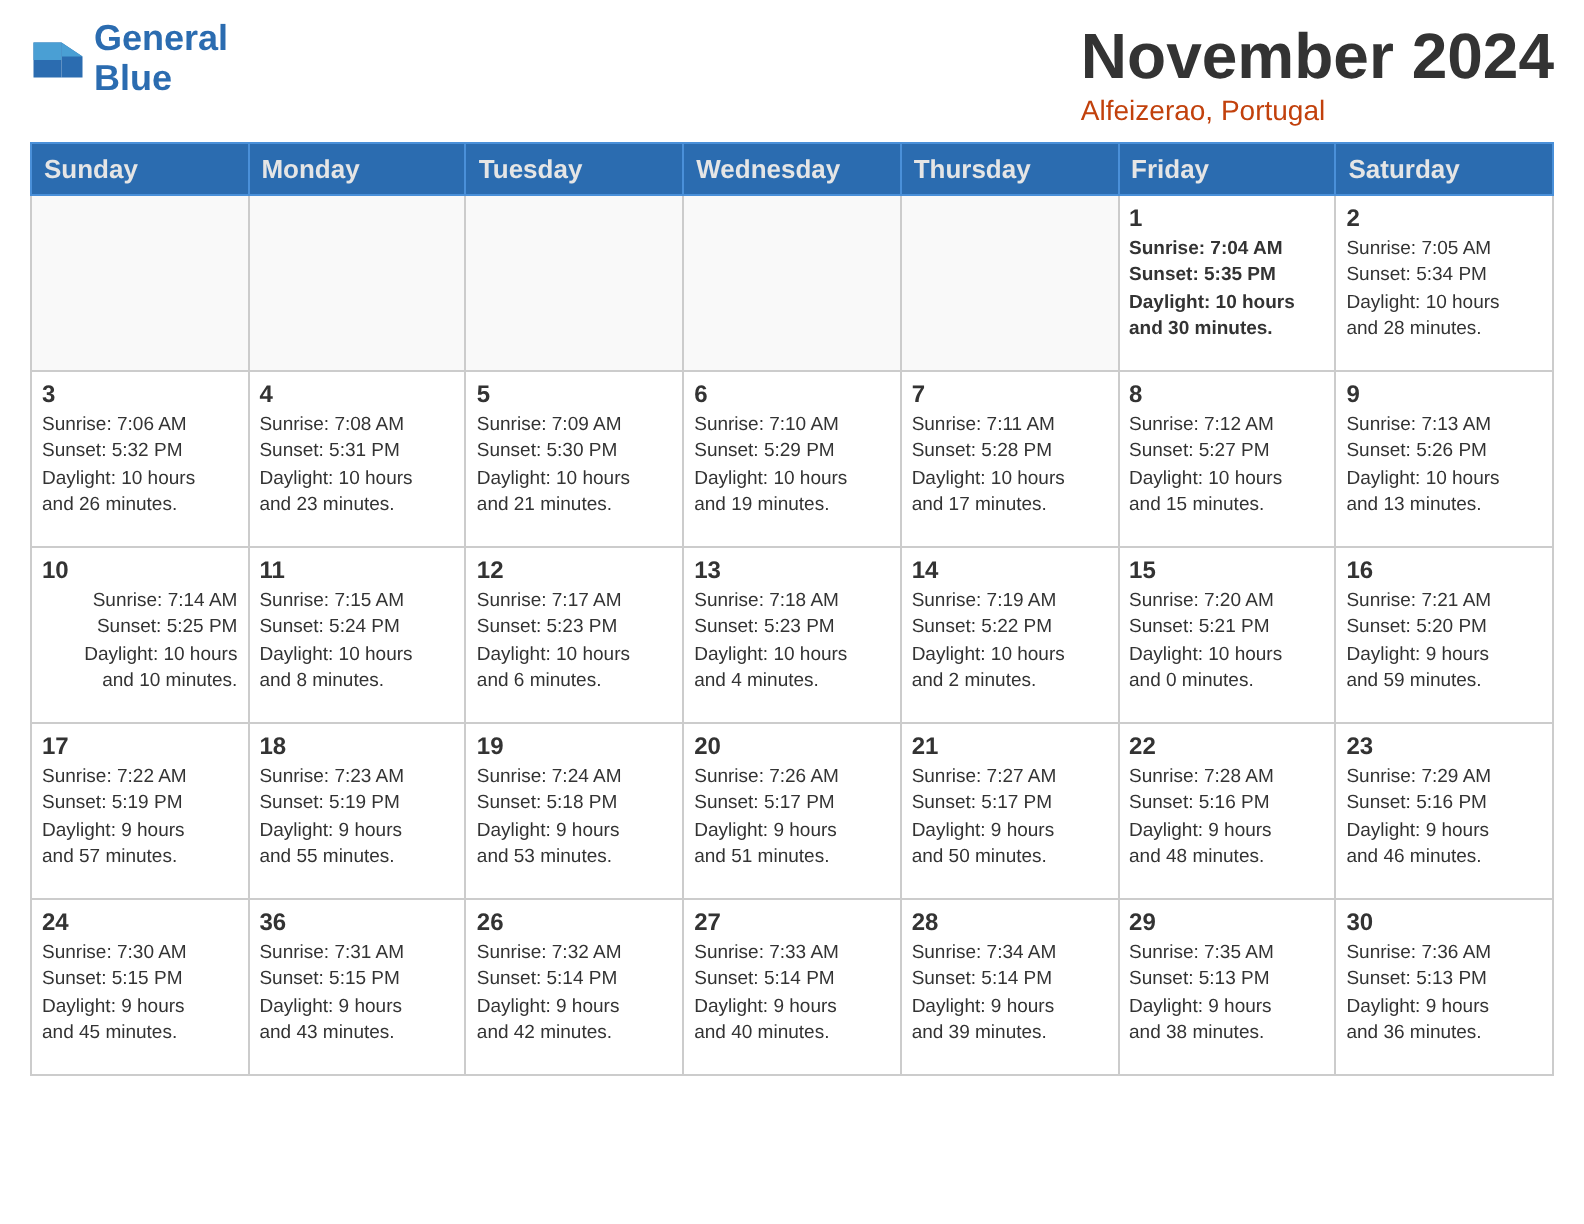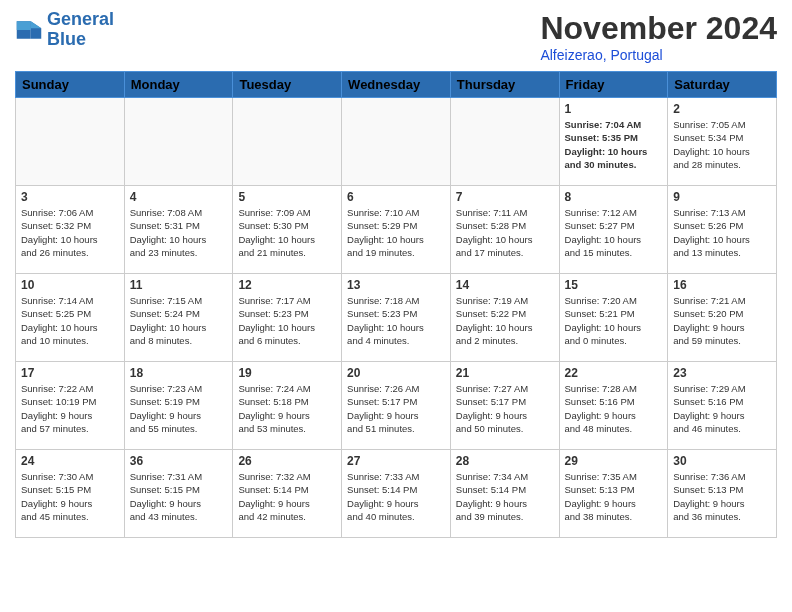--- a/index.html
+++ b/index.html
@@ -43,32 +43,32 @@
     }
     .title-area {
     }
     .month-title {
       font-size: 32px;
       font-weight: bold;
       color: #333;
     }
     .subtitle {
       font-size: 14px;
-      color: #1d4ed8;
+      color: #c2410c;
     }
     .calendar {
       flex: 1;
       border: 1px solid #ccc;
       border-collapse: collapse;
       width: 100%;
       table-layout: fixed;
     }
     .calendar th {
       background-color: #2b6cb0;
-      color: #000000;
+      color: #e5e5e5;
       text-align: left;
       padding: 5px 6px;
       font-size: 13px;
       border: 1px solid #4a90d9;
     }
     .calendar td {
       vertical-align: top;
       padding: 4px 5px;
       border: 1px solid #ccc;
       font-size: 9.5px;
@@ -196,21 +196,21 @@
             <span class="day-number">9</span>
             <div class="day-info" style="white-space: pre-line;">Sunrise: 7:13 AM
 Sunset: 5:26 PM
 Daylight: 10 hours
 and 13 minutes.</div>
           </td>
         </tr>
         <tr>
           <td>
             <span class="day-number">10</span>
-            <div class="day-info" style="white-space: pre-line;">Sunrise: 7:14 AM
+            <div class="day-info" style="white-space: pre-line; text-align: right;">Sunrise: 7:14 AM
 Sunset: 5:25 PM
 Daylight: 10 hours
 and 10 minutes.</div>
           </td>
           <td>
             <span class="day-number">11</span>
             <div class="day-info" style="white-space: pre-line;">Sunrise: 7:15 AM
 Sunset: 5:24 PM
 Daylight: 10 hours
 and 8 minutes.</div>
@@ -248,21 +248,21 @@
             <div class="day-info" style="white-space: pre-line;">Sunrise: 7:21 AM
 Sunset: 5:20 PM
 Daylight: 9 hours
 and 59 minutes.</div>
           </td>
         </tr>
         <tr>
           <td>
             <span class="day-number">17</span>
             <div class="day-info" style="white-space: pre-line;">Sunrise: 7:22 AM
-Sunset: 10:19 PM
+Sunset: 5:19 PM
 Daylight: 9 hours
 and 57 minutes.</div>
           </td>
           <td>
             <span class="day-number">18</span>
             <div class="day-info" style="white-space: pre-line;">Sunrise: 7:23 AM
 Sunset: 5:19 PM
 Daylight: 9 hours
 and 55 minutes.</div>
           </td>

